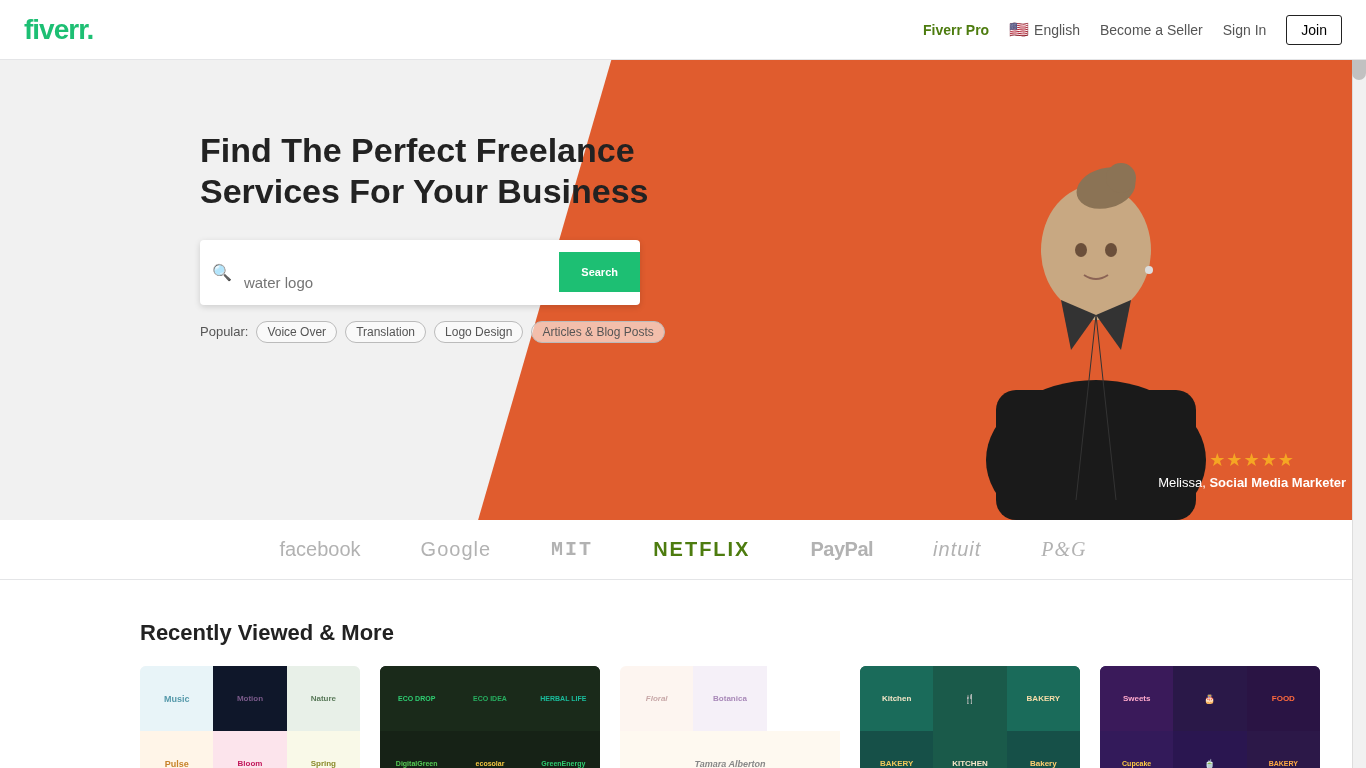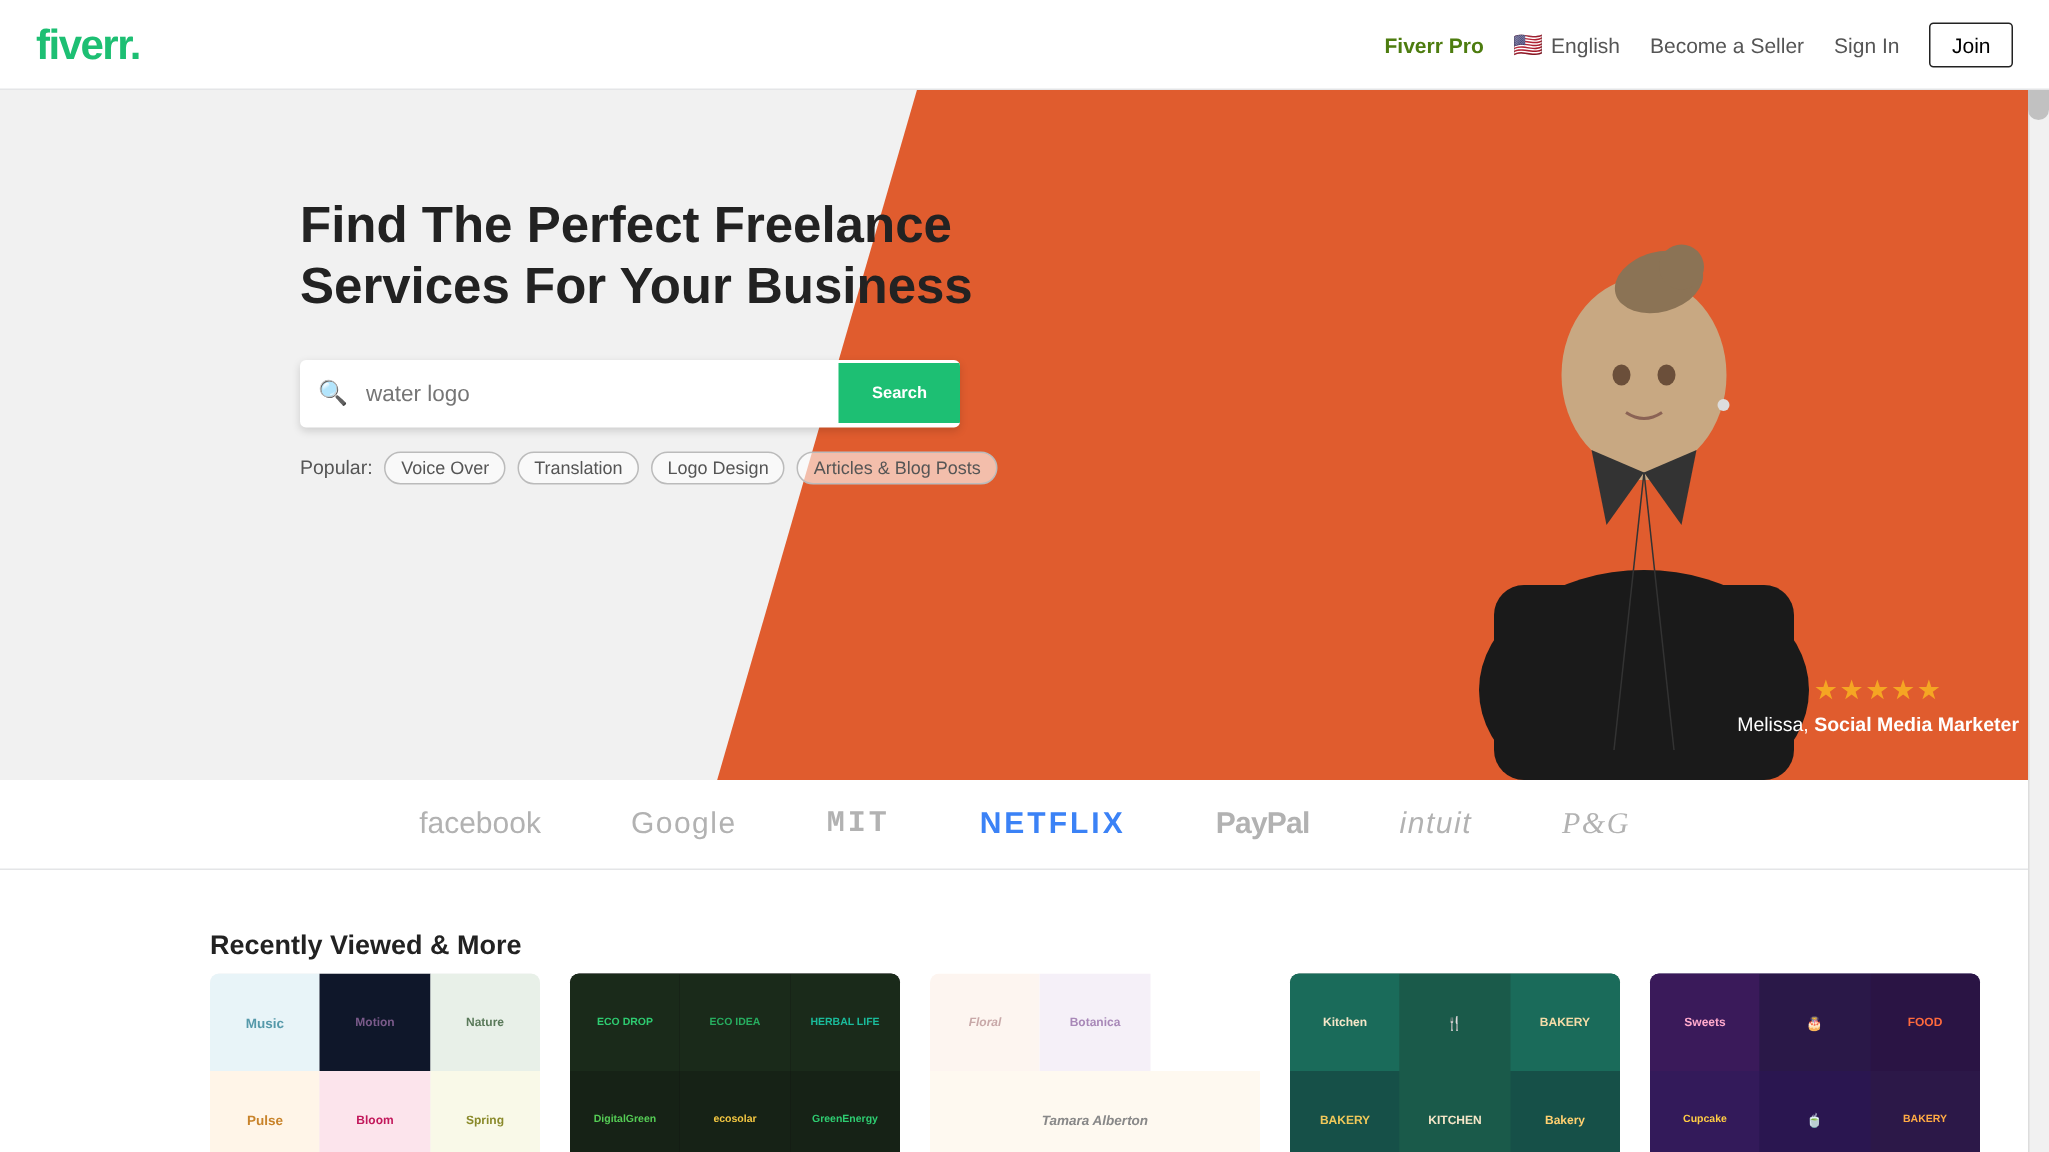--- a/index.html
+++ b/index.html
@@ -98,20 +98,21 @@
       font-size: 16px;
     }
     .search-input {
       flex: 1;
       border: none;
       outline: none;
       font-size: 15px;
       color: #c2410c;
       padding: 14px 0;
       background: transparent;
+      margin-top: 20px;
     }
     .search-btn {
       background: #1dbf73;
       color: #fff;
       border: none;
       padding: 14px 22px;
       font-size: 11px;
       font-weight: 600;
       cursor: pointer;
       white-space: nowrap;
@@ -171,35 +172,35 @@
     .brand-name {
       font-size: 20px;
       color: #b2b2b2;
       font-weight: 400;
       letter-spacing: 1px;
       font-family: Georgia, serif;
     }
     .brand-name.facebook { font-family: 'Helvetica Neue', Arial, sans-serif; font-weight: 400; letter-spacing: 0; }
     .brand-name.google { font-family: 'Helvetica Neue', Arial, sans-serif; font-weight: 400; color: #b2b2b2; }
     .brand-name.mit { font-family: 'Courier New', monospace; font-weight: 700; letter-spacing: 2px; }
-    .brand-name.netflix { font-family: 'Helvetica Neue', Arial, sans-serif; font-weight: 700; letter-spacing: 2px; color: #3b82f6; }
+    .brand-name.netflix { font-family: 'Helvetica Neue', Arial, sans-serif; font-weight: 700; letter-spacing: 2px; color: #4d7c0f; }
     .brand-name.paypal { font-family: 'Helvetica Neue', Arial, sans-serif; font-weight: 600; letter-spacing: -0.5px; }
     .brand-name.intuit { font-family: 'Helvetica Neue', Arial, sans-serif; font-style: italic; }
     .brand-name.pg { font-family: Georgia, serif; font-style: italic; }
 
     
     .recently-section {
       padding: 40px 40px 20px 140px;
       background: #fff;
     }
     .section-title {
-      font-size: 18px;
+      font-size: 22px;
       font-weight: 700;
       color: #222;
-      margin-bottom: 8px;
+      margin-bottom: 20px;
     }
     .cards-row {
       display: flex;
       gap: 20px;
     }
     .card {
       width: 220px;
       height: 130px;
       border-radius: 6px;
       overflow: hidden;

